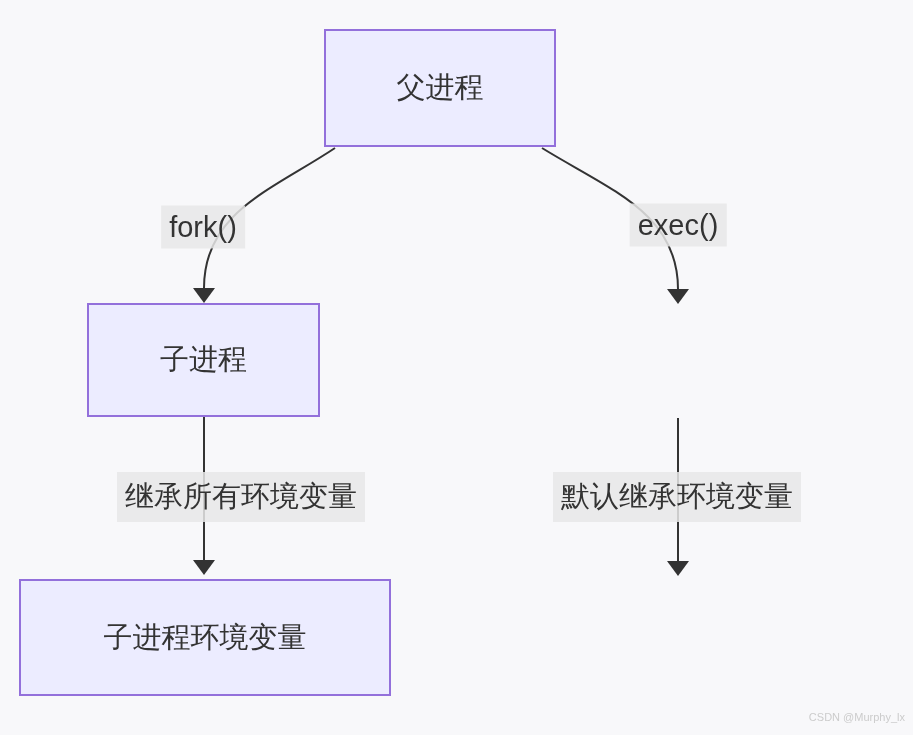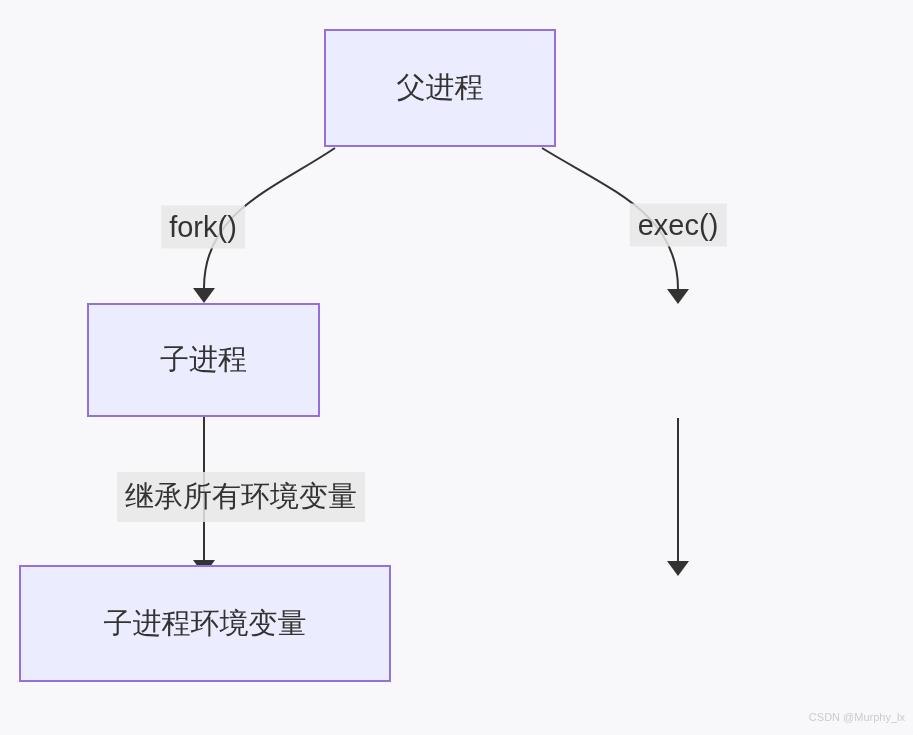--- a/index.html
+++ b/index.html
@@ -40,21 +40,21 @@
     display: flex;
     align-items: center;
     justify-content: center;
     color: #333333;
     font-size: 29px;
     text-align: center;
   }
   .node-parent  { left: 324px; top: 29px;  width: 232px; height: 118px; }
   .node-child   { left: 87px;  top: 303px; width: 233px; height: 114px; text-align: right; }
   .node-newprog { left: 562px; top: 304px; width: 231px; height: 114px; }
-  .node-childenv{ left: 19px;  top: 565px; width: 372px; height: 117px; }
+  .node-childenv{ left: 19px;  top: 579px; width: 372px; height: 117px; }
   .node-newenv  { left: 493px; top: 576px; width: 370px; height: 115px; }
   .edge-label {
     position: absolute;
     transform: translate(-50%, -50%);
     background: rgba(232, 232, 232, 0.85);
     color: #333333;
     font-size: 29px;
     padding: 5px 8px;
     white-space: nowrap;
     text-align: center;
@@ -104,16 +104,17 @@
     <span>子进程环境变量</span>
   </div>
 
 
   <div class="edge-label label-exec">exec()</div>
 
   <div class="edge-label label-fork">fork()</div>
 
   <div class="edge-label label-inherit-all">继承所有环境变量</div>
 
+  <div class="edge-label label-inherit-default">默认继承环境变量</div>
 
   <div class="watermark">CSDN @Murphy_lx</div>
 
 </div>
 
 </body></html>

